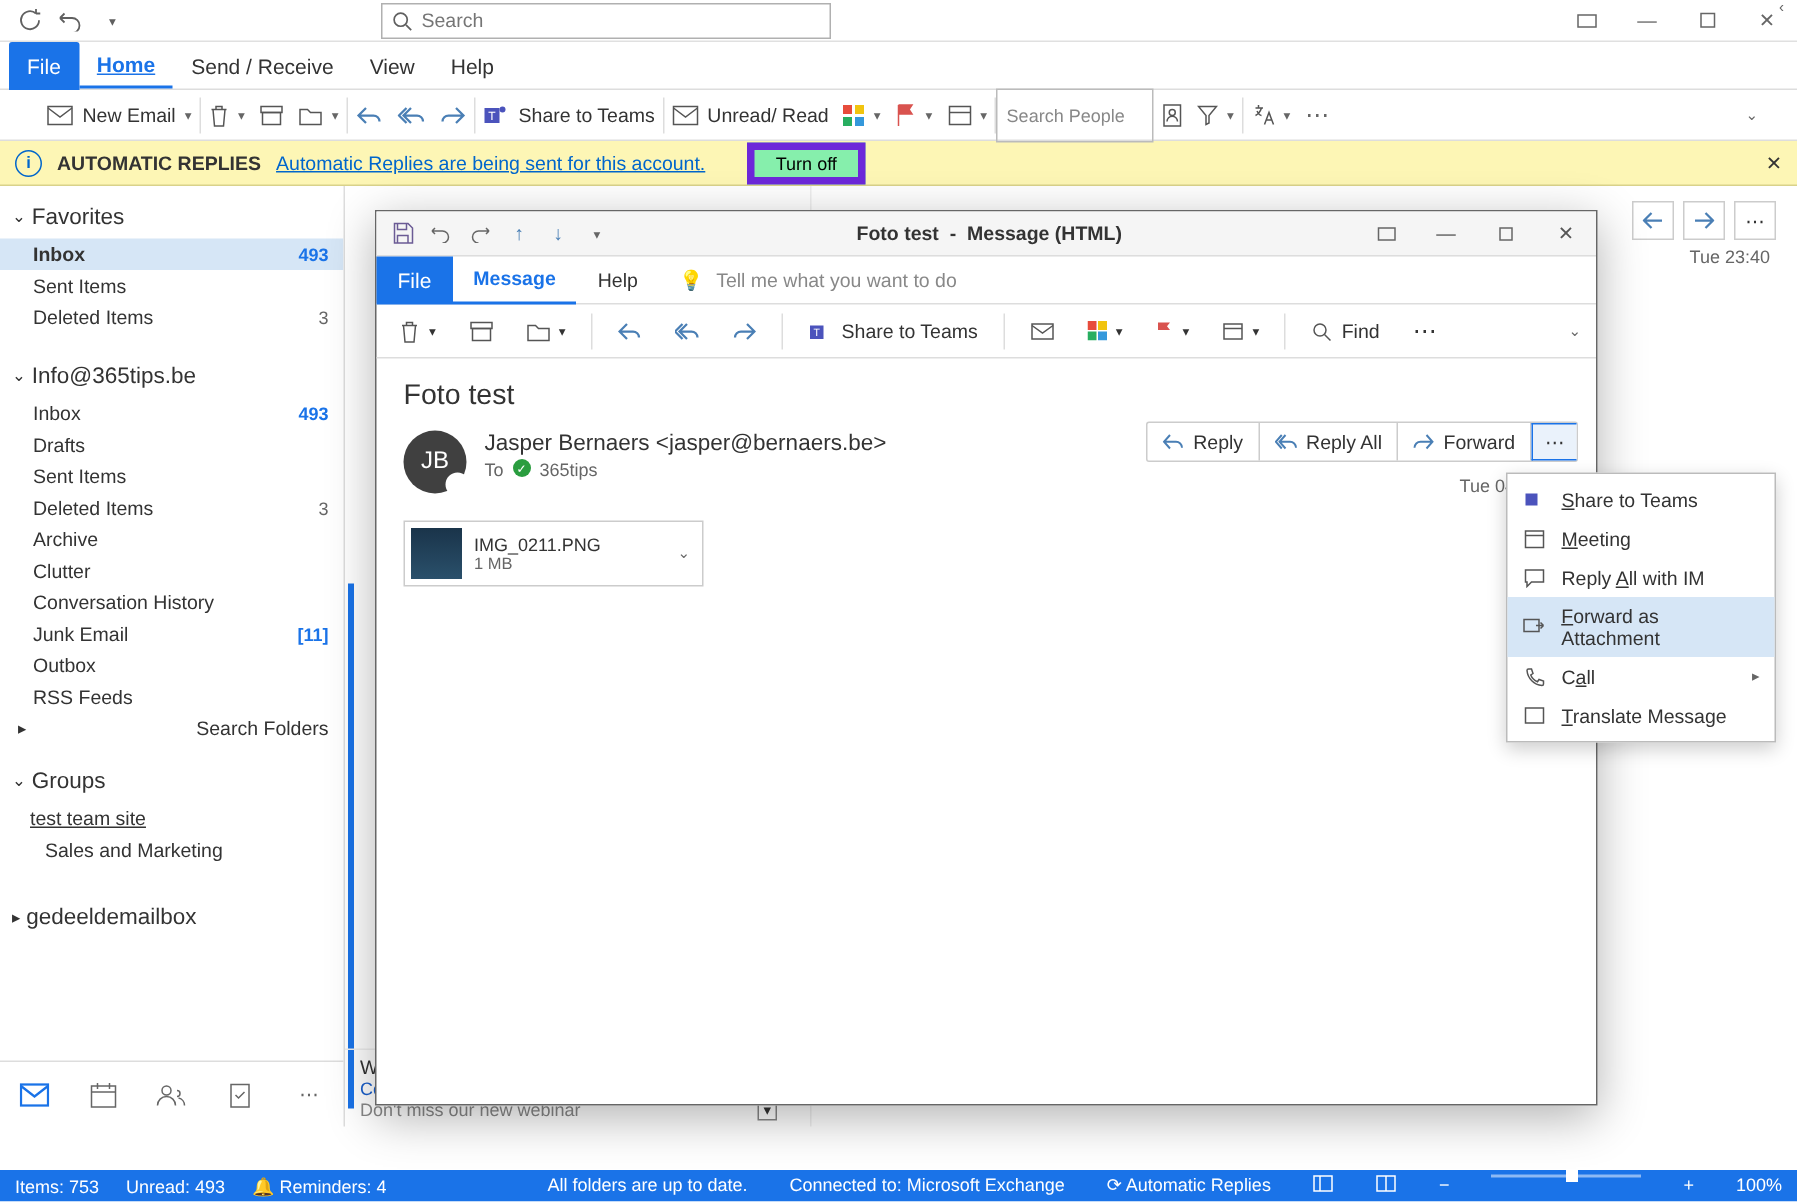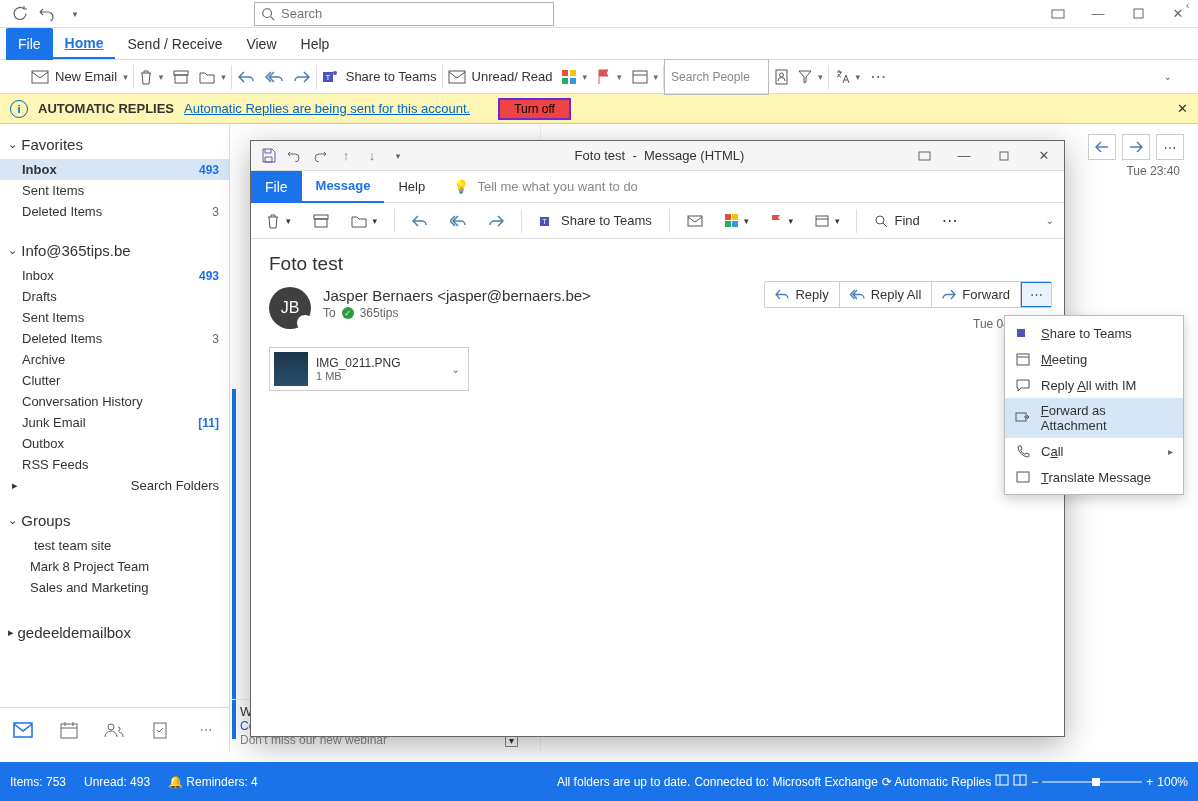--- a/index.html
+++ b/index.html
@@ -16,21 +16,21 @@
 .tab.file { background: #1a73e8; color: #fff; border-radius: 2px 2px 0 0; }
 .tab.active { border-bottom: 2px solid #1a73e8; font-weight: 600; color: #1a73e8; height: 30px; text-decoration: underline; }
 .ribbon { height: 34px; display: flex; align-items: center; padding: 0 26px; gap: 0; border-bottom: 1px solid #ddd; }
 .rib-btn { display: flex; align-items: center; gap: 6px; padding: 3px 5px; font-size: 13px; cursor: pointer; }
 .rib-btn svg, .qat-btn svg, .win-ctrls svg { flex-shrink: 0; }
 .sep { width:1px; height:24px; background:#ddd; }
 .search-people { border: 1px solid #bbb; width: 105px; height: 36px; padding: 0 6px; font-size: 12px; color: #888; display:flex; align-items:center; }
 .infobar { height: 30px; background: #fdf6b5; display: flex; align-items: center; padding: 0 10px; gap: 10px; font-size: 13px; border-bottom: 1px solid #d9d28a; }
 .infobar .icon { width:18px; height:18px; border:1.5px solid #0066cc; border-radius:50%; display:flex; align-items:center; justify-content:center; color:#0066cc; font-size:11px; font-weight:bold; }
 .infobar a { color: #0066cc; text-decoration: underline; }
-.infobar .turnoff { margin-left: 18px; border: 2px solid #6d28d9; background: #ef4444; padding: 2px 14px; font-size: 12px; }
+.infobar .turnoff { margin-left: 18px; border: 5px solid #6d28d9; background: #86efac; padding: 2px 14px; font-size: 12px; }
 .infobar .close { margin-left: auto; cursor:pointer; }
 .main { display: flex; height: calc(801px - 28px - 32px - 34px - 30px - 28px - 22px); }
 .nav { width: 230px; border-right: 1px solid #ddd; display:flex; flex-direction:column; }
 .nav-scroll { flex:1; overflow:hidden; padding-top:6px; }
 .nav-header { display:flex; align-items:center; padding: 6px 8px; font-size: 15px; font-weight:400; cursor:pointer; gap:4px; }
 .nav-item { display:flex; align-items:center; justify-content:space-between; padding: 3px 10px 3px 22px; font-size: 13px; cursor:pointer; }
 .nav-item.active { background: #d6e6f6; font-weight:600; }
 .nav-item .count { color:#1a73e8; font-weight:600; font-size:12px; }
 .nav-item .grey { color:#666; font-weight:400; }
 .nav-bottombar { height: 44px; border-top:1px solid #ddd; display:flex; align-items:center; justify-content:space-around; }
@@ -44,53 +44,53 @@
 .list-peek .date { color:#1a5fcc; font-size:12px; position:absolute; right:45px; top:18px; }
 .list-bar { position:absolute; left:2px; top:265px; width:4px; height:350px; background:#1a73e8; }
 .reading { position:absolute; left:310px; right:0; top:0; bottom:0; border-left:1px solid #eee; }
 .reading-top { display:flex; justify-content:flex-end; align-items:center; gap:6px; padding:10px 14px; }
 .reading-top .nav-arrow { border:1px solid #ccc; width:28px; height:26px; display:flex; align-items:center; justify-content:center; cursor:pointer; }
 .reading-date { position:absolute; right:18px; top:40px; font-size:12px; color:#666; }
 .popout { position:absolute; left:250px; top:140px; width:815px; height:597px; background:#fff; border:1px solid #666; box-shadow:0 8px 30px rgba(0,0,0,0.3); display:flex; flex-direction:column; }
 .po-title { height:30px; display:flex; align-items:center; background:#f5f5f5; border-bottom:1px solid #ddd; }
 .po-qat { display:flex; gap:8px; padding:0 8px; align-items:center; }
 .po-qat .qicon { width:18px; height:18px; display:flex; align-items:center; justify-content:center; cursor:pointer; color:#666; }
-.po-title-text { flex:1; text-align:center; font-size:13px; }
+.po-title-text { flex:1; text-align:center; font-size:13px;font-weight:bold; }
 .po-winctrl { display:flex; }
 .po-winctrl .btn { width:40px; height:30px; display:flex; align-items:center; justify-content:center; cursor:pointer; color:#555; }
 .po-tabs { height:32px; display:flex; align-items:center; border-bottom:1px solid #ddd; }
 .po-tabs .tab.file2 { background:#1a73e8; color:#fff; padding:6px 14px; }
 .po-tabs .tab2 { padding:0 14px; height:32px; display:flex; align-items:center; cursor:pointer; }
 .po-tabs .tab2.active { border-bottom:2px solid #1a73e8; color:#1a73e8; font-weight:600; }
 .po-tabs .tellme { color:#888; margin-left:8px; font-size:13px; }
 .po-ribbon { height:36px; display:flex; align-items:center; padding:0 10px; gap:12px; border-bottom:1px solid #ddd; }
 .po-subject { font-size:19px; padding:14px 18px 6px; }
 .po-header { display:flex; padding:6px 18px 12px; gap:12px; position:relative; }
 .avatar { width:42px; height:42px; border-radius:50%; background:#404040; color:#fff; display:flex; align-items:center; justify-content:center; font-size:16px; position:relative; }
 .avatar::after { content:''; position:absolute; bottom:-2px; right:-2px; width:12px; height:12px; border-radius:50%; background:#fff; border:2px solid #fff; }
 .msg-info .from { font-size:15px; }
-.msg-info .to { font-size:12px; color:#666; margin-top:2px; display:flex; align-items:center; gap:6px; }
+.msg-info .to { font-size:12px; color:#666; margin-top:2px; display:flex; gap:6px; }
 .green-check { width:12px; height:12px; background:#2a9d3f; border-radius:50%; display:inline-flex; align-items:center; justify-content:center; color:#fff; font-size:8px; }
 .msg-actions { position:absolute; right:12px; top:0; display:flex; border:1px solid #ccc; border-radius:2px; }
 .msg-actions .act { display:flex; align-items:center; gap:6px; padding:4px 10px; border-right:1px solid #ccc; font-size:13px; cursor:pointer; }
 .msg-actions .act:last-child { border-right:none; }
 .msg-actions .more { padding:4px 8px; background:#eaf2fb; border:1px solid #1a73e8; }
 .msg-date { position:absolute; right:14px; top:36px; font-size:12px; color:#666; }
 .attachment { margin:6px 18px; border:1px solid #ccc; display:inline-flex; align-items:center; width:200px; padding:4px; gap:8px; }
 .att-thumb { width:34px; height:34px; background:linear-gradient(#1a344a,#2a506b); }
 .att-text .name { font-size:12px; }
 .att-text .size { font-size:11px; color:#666; }
 .att-drop { margin-left:auto; color:#666; font-size:10px; padding:0 4px; }
 .ctx-menu { position:absolute; right:-120px; top:34px; width:180px; background:#fff; border:1px solid #bbb; box-shadow:0 4px 12px rgba(0,0,0,0.2); padding:4px 0; z-index:10; }
 .ctx-item { display:flex; align-items:center; gap:10px; padding:5px 10px; font-size:13px; cursor:pointer; }
 .ctx-item:hover, .ctx-item.hl { background:#d6e6f6; }
 .ctx-item .cicon { width:16px; height:16px; display:flex; align-items:center; justify-content:center; color:#555; }
 .ctx-item .chev { margin-left:auto; font-size:10px; color:#666; }
-.status { position:absolute; bottom:0; left:0; right:0; height:39px; background:#1a73e8; color:#fff; font-size:12px; display:flex; align-items:center; padding:0 10px; gap:18px; }
-.status .right { margin-left:auto; display:flex; align-items:center; gap:4px; }
+.status { position:absolute; bottom:0; left:0; right:0; height:21px; background:#1a73e8; color:#fff; font-size:12px; display:flex; align-items:center; padding:0 10px; gap:18px; }
+.status .right { margin-left:auto; display:flex; gap:28px; }
 .zoom-slider { width:100px; height:2px; background:rgba(255,255,255,0.5); position:relative; }
 .zoom-slider::after { content:''; position:absolute; left:50%; top:-3px; width:8px; height:8px; background:#fff; }
 .ulet { text-decoration:underline; }
 .chevron-collapse { position:absolute; right:0; top:0; width:12px; height:14px; font-size:10px; color:#666; cursor:pointer; }
 </style>
 </head>
 <body>
 
 <div class="titlebar">
   <div class="qat">
@@ -314,22 +314,21 @@
         </div>
         <div class="nav-item" style="padding-left: 12px;">
           <span style="font-size:11px;margin-right:4px;">▸</span>
           <span>Search Folders</span>
         </div>
         <div style="height: 10px;"></div>
         <div class="nav-header">
           <span style="font-size:11px;">⌄</span>
           <span>Groups</span>
         </div>
-        <div class="nav-item" style="padding-left: 34px;">test team site</div>
-        <div class="nav-item" style="padding-left: 30px;">Mark 8 Project Team</div>
+        <div class="nav-item" style="padding-left: 20px; text-decoration: underline;">test team site</div>
         <div class="nav-item" style="padding-left: 30px;">Sales and Marketing</div>
         <div style="height: 20px;"></div>
         <div class="nav-header">
           <span style="font-size:11px;">▸</span>
           <span>gedeeldemailbox</span>
         </div>
       </div>
     <span class="chevron-collapse" style="top:0;">‹</span>
     <div class="nav-bottombar">
       <span class="icon active">

